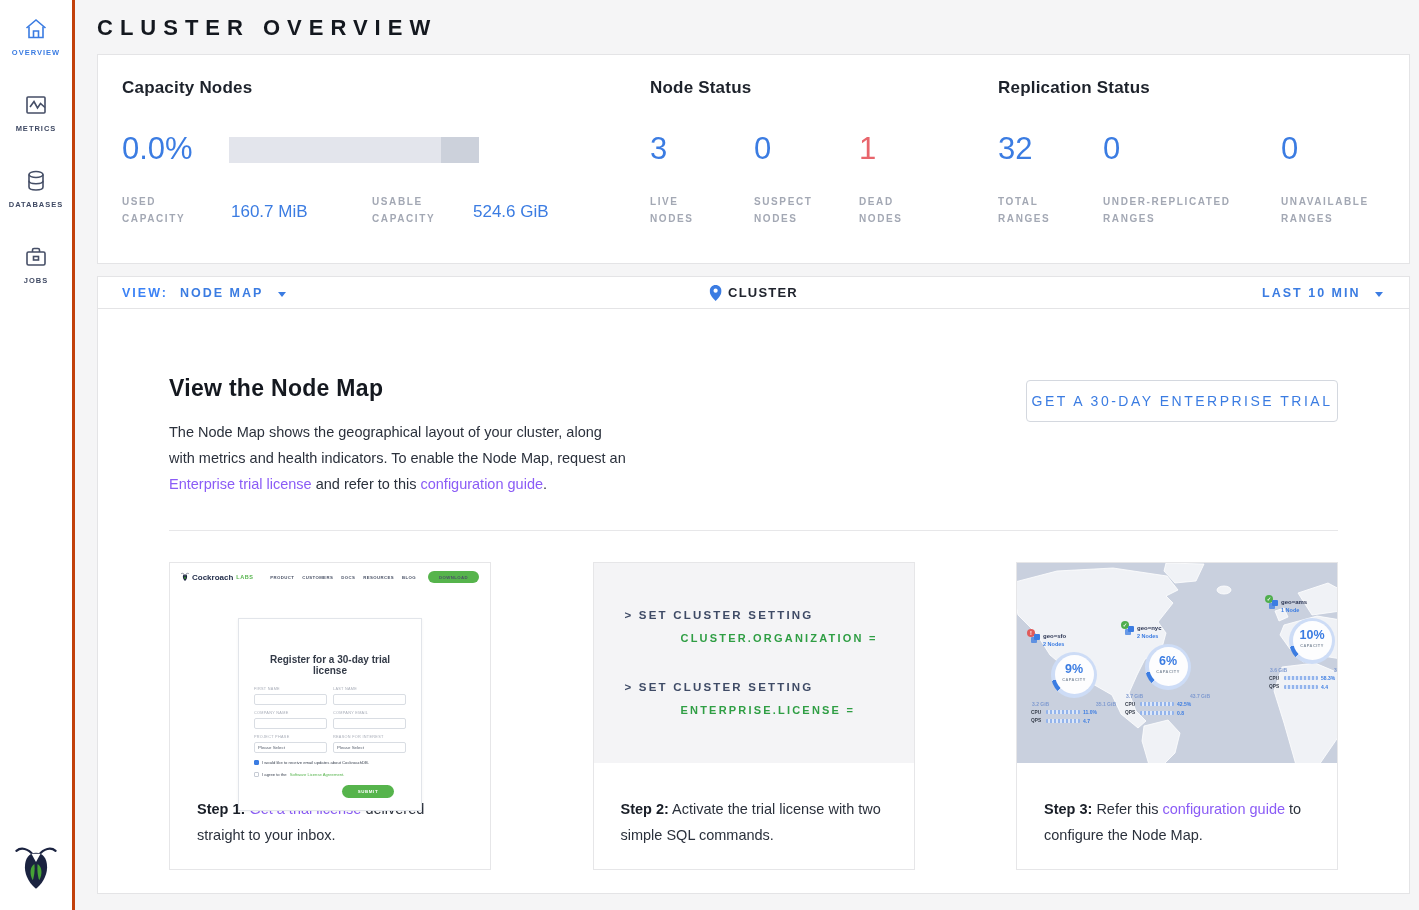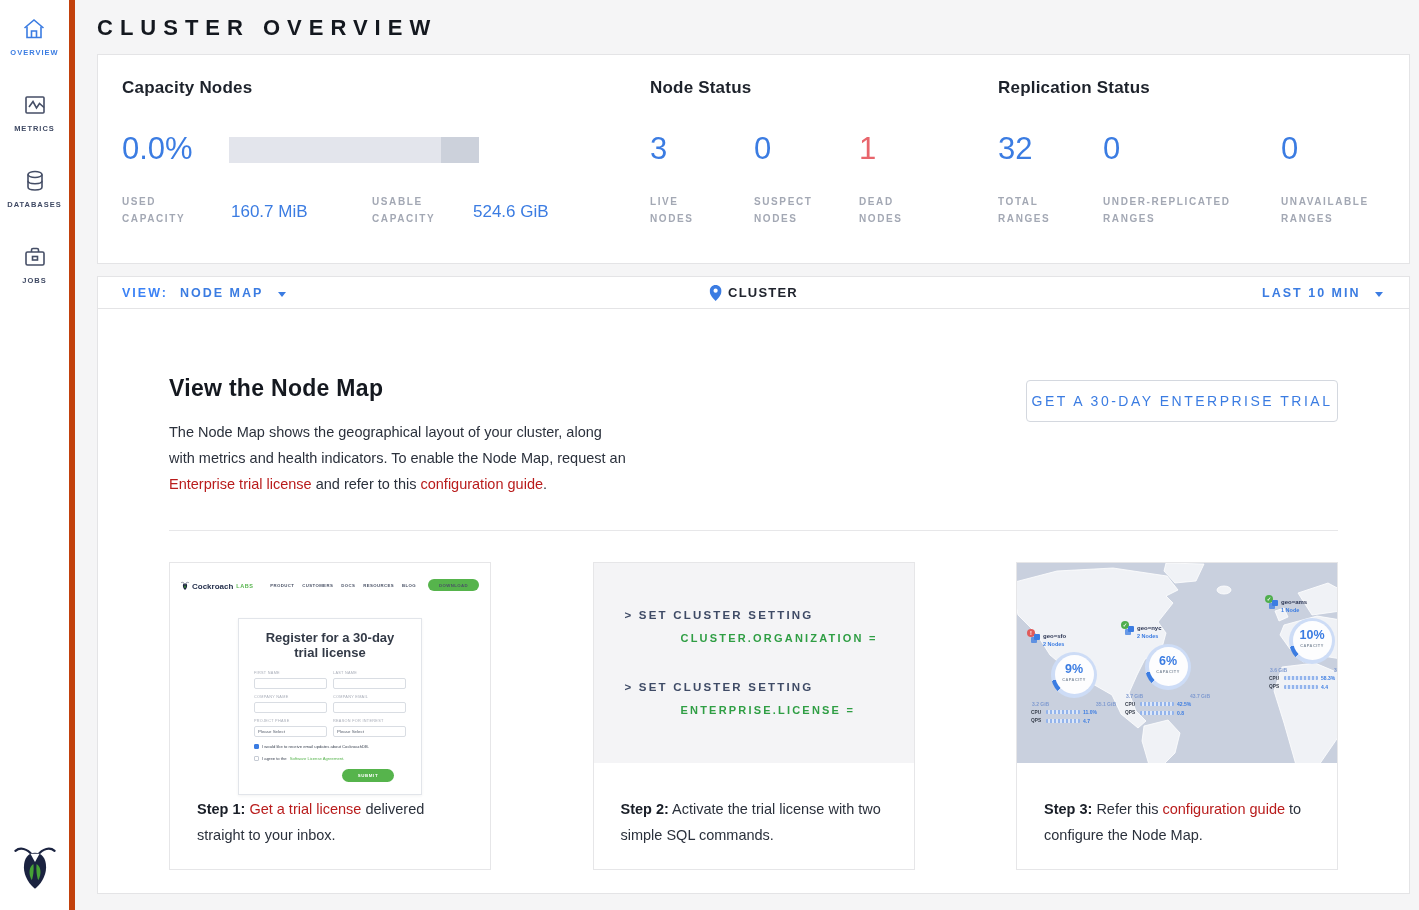--- a/index.html
+++ b/index.html
@@ -1,21 +1,21 @@
 <!DOCTYPE html>
 <html><head>
 <meta charset="utf-8">
 <style>
   * { margin:0; padding:0; box-sizing:border-box; }
   html,body { width:1419px; height:910px; overflow:hidden; }
   body { font-family:"Liberation Sans", sans-serif; background:#f5f5f6; color:#1f242e; }
   .app { display:flex; width:100%; height:100%; }
 
   
-  .sidebar { width:75px; min-width:75px; background:#ffffff; border-right:6px solid #c2410c;
+  .sidebar { width:75px; min-width:75px; background:#ffffff; border-right:3px solid #c2410c;
              display:flex; flex-direction:column; align-items:center; padding-top:16px; }
   .nav-item { display:flex; flex-direction:column; align-items:center; gap:6px; margin-bottom:35px;
               color:#454e66; cursor:pointer; }
   .nav-item .nav-label { font-size:7.5px; font-weight:bold; letter-spacing:1px; color:#3f4963; }
   .nav-item.active { color:#3b7ce2; }
   .nav-item.active .nav-label { color:#3b7ce2; }
   .nav-item svg { stroke:currentColor; fill:none; stroke-width:1.6; }
   .sidebar-logo { margin-top:auto; margin-bottom:14px; }
 
   
@@ -49,44 +49,44 @@
   .caret { display:inline-block; width:0; height:0; border-left:4.5px solid transparent;
            border-right:4.5px solid transparent; border-top:5.5px solid #3b7ce2; margin-left:9px; }
   .view-center { position:absolute; left:50%; transform:translateX(-50%); display:flex; align-items:center; gap:7px; }
   .view-center .loc-text { font-size:13px; letter-spacing:1.2px; color:#20242e; font-weight:bold; }
   .time-range { margin-left:auto; font-size:12.5px; letter-spacing:2px; color:#3b7ce2; font-weight:bold; cursor:pointer; }
 
   
   .content-card { height:586px; border-top:1px solid #e4e4e6; position:relative; padding:0 71px; }
   .nm-heading { font-size:23px; font-weight:600; color:#14181f; padding-top:66px; letter-spacing:.3px; }
   .nm-desc { width:462px; margin-top:17px; font-size:14.5px; line-height:26px; color:#2b313c; }
-  .link { color:#b91c1c; cursor:pointer; }
+  .link { color:#8b5cf6; cursor:pointer; }
   .trial-btn { position:absolute; right:71px; top:71px; width:312px; height:42px; background:#fff;
                border:1px solid #d4d8df; border-radius:4px; color:#3b7ce2; font-size:14px;
                letter-spacing:2.5px; font-family:"Liberation Sans",sans-serif; cursor:pointer; }
   .divider { border:none; border-top:1px solid #e7e7e9; margin-top:33px; }
 
   .steps-row { display:flex; justify-content:space-between; margin-top:31px; }
   .step-card { width:322px; height:308px; border:1px solid #e6e6e8; background:#fff; overflow:hidden; }
   .step-caption { padding:33px 27px 0 27px; font-size:14.5px; line-height:26px; color:#2b313c; }
   .step-caption b { color:#191e27; }
 
   
   .mini-site { height:200px; position:relative; background:#fff; }
-  .mini-nav { height:28px; display:flex; align-items:flex-end; padding:0 11px; }
+  .mini-nav { height:28px; display:flex; align-items:center; padding:0 11px; }
   .mini-logo { display:flex; align-items:center; gap:3px; }
   .mini-logo .w1 { font-size:8px; font-weight:bold; color:#25304d; }
   .mini-logo .w2 { font-size:5.5px; font-weight:bold; color:#56b44c; letter-spacing:.5px; }
   .mini-links { margin-left:auto; display:flex; align-items:center; gap:8px; }
   .mini-links span { font-size:4.3px; font-weight:bold; letter-spacing:.4px; color:#4a5266; }
   .mini-download { background:#56b44c; color:#fff; font-size:4.3px; font-weight:bold; letter-spacing:.5px;
                    padding:3.5px 11px; border-radius:8px; margin-left:4px; cursor:pointer; }
   .mini-form { width:184px; margin:27px auto 0 auto; border:1px solid #e2e5ea; background:#fff;
                box-shadow:0 1px 3px rgba(0,0,0,.05); padding:11px 15px 12px 15px; }
-  .mini-form-title { font-size:13px; font-weight:bold; color:#333a47; text-align:center; margin-bottom:8px; }
+  .mini-form-title { font-size:10px; font-weight:bold; color:#333a47; text-align:center; margin-bottom:8px;margin-top:24px; }
   .mf-grid { display:grid; grid-template-columns:1fr 1fr; column-gap:6px; row-gap:3px; }
   .mf-label { font-size:3.8px; color:#a8adb8; letter-spacing:.3px; margin-top:3px; }
   .mf-input { height:11px; border:1px solid #d9dde3; border-radius:2px; background:#fff;
               font-size:4.4px; color:#555d6b; line-height:10px; padding-left:3px; }
   .mf-check { display:flex; align-items:center; gap:3px; margin-top:7px; }
   .mf-box { width:5px; height:5px; border:1px solid #c6cbd4; border-radius:1px; flex:none; }
   .mf-box.checked { background:#3b7ce2; border-color:#3b7ce2; }
   .mf-check span { font-size:4.2px; color:#3c4452; }
   .mf-check .green { color:#56b44c; }
   .mini-submit { margin:8px 0 0 88px; width:52px; height:13px; background:#56b44c; border-radius:7px;

